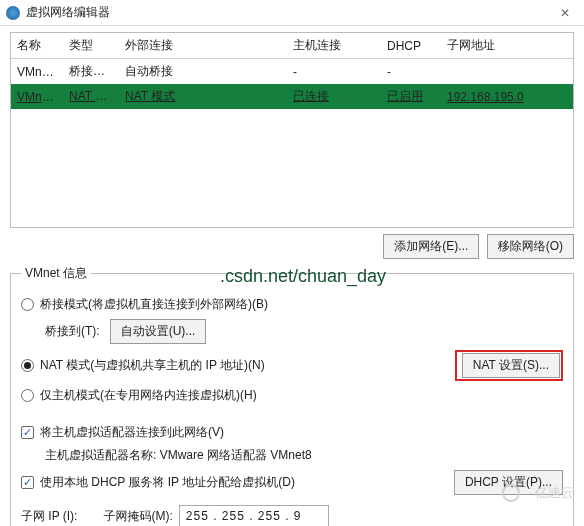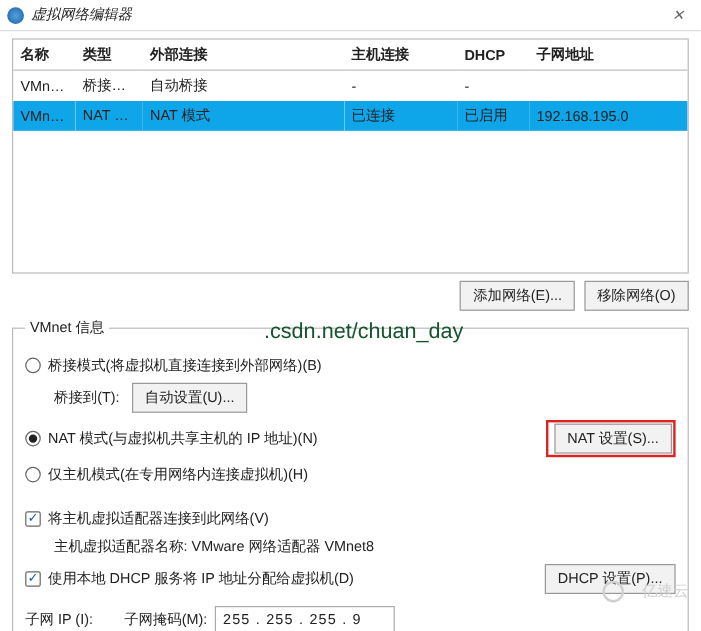--- a/index.html
+++ b/index.html
@@ -1,26 +1,26 @@
 <!DOCTYPE html>
 <html><head>
 <meta charset="utf-8">
 <style>
 * { box-sizing: border-box; margin: 0; padding: 0; }
 body { font-family: "Microsoft YaHei", sans-serif; font-size: 12px; background: #fff; color: #222; width: 584px; height: 526px; overflow: hidden; position: relative; }
-.titlebar { height: 26px; display: flex; align-items: center; padding: 0 6px; border-bottom: 1px solid #ddd; font-style: italic; }
+.titlebar { height: 26px; display: flex; align-items: center; padding: 0 6px; border-bottom: 1px solid #ddd; }
 .app-icon { width: 14px; height: 14px; border-radius: 50%; background: radial-gradient(#4fa3e0, #1e5da0); margin-right: 6px; }
 .title-text { flex: 1; font-size: 12px; }
 .close-btn { padding: 2px 8px; color: #666; cursor: pointer; }
 .content { padding: 6px 10px 8px; }
 .table-wrap { border: 1px solid #bbb; height: 196px; background: #fff; overflow: hidden; }
 table { width: 100%; border-collapse: collapse; table-layout: fixed; }
 th, td { text-align: left; padding: 4px 6px; font-size: 12px; height: 18px; white-space: nowrap; overflow: hidden; text-overflow: ellipsis; }
-th { border-bottom: 1px solid #ccc; font-weight: bold; }
-tr.highlight { background: #0ea5e9; }
+th { border-bottom: 1px solid #ccc; font-weight: normal; }
+tr.highlight { background: #15803d; text-decoration: underline; }
 .btn-row { text-align: right; margin-top: 6px; }
 .btn { display: inline-block; border: 1px solid #999; background: #f2f2f2; padding: 3px 10px; font-size: 12px; cursor: pointer; margin-left: 4px; }
 fieldset { border: 1px solid #bbb; margin-top: 6px; padding: 8px 10px 12px; }
 legend { padding: 0 4px; }
 .row { display: flex; align-items: center; margin: 6px 0; gap: 6px; }
 .radio, .check { width: 13px; height: 13px; border: 1px solid #666; border-radius: 50%; display: inline-flex; align-items: center; justify-content: center; flex-shrink: 0; }
 .radio.checked::after { content: ""; width: 7px; height: 7px; border-radius: 50%; background: #222; }
 .check { border-radius: 2px; }
 .check.checked::after { content: "✓"; font-size: 11px; line-height: 1; color: #1a5eab; }
 .indent { margin-left: 24px; }

